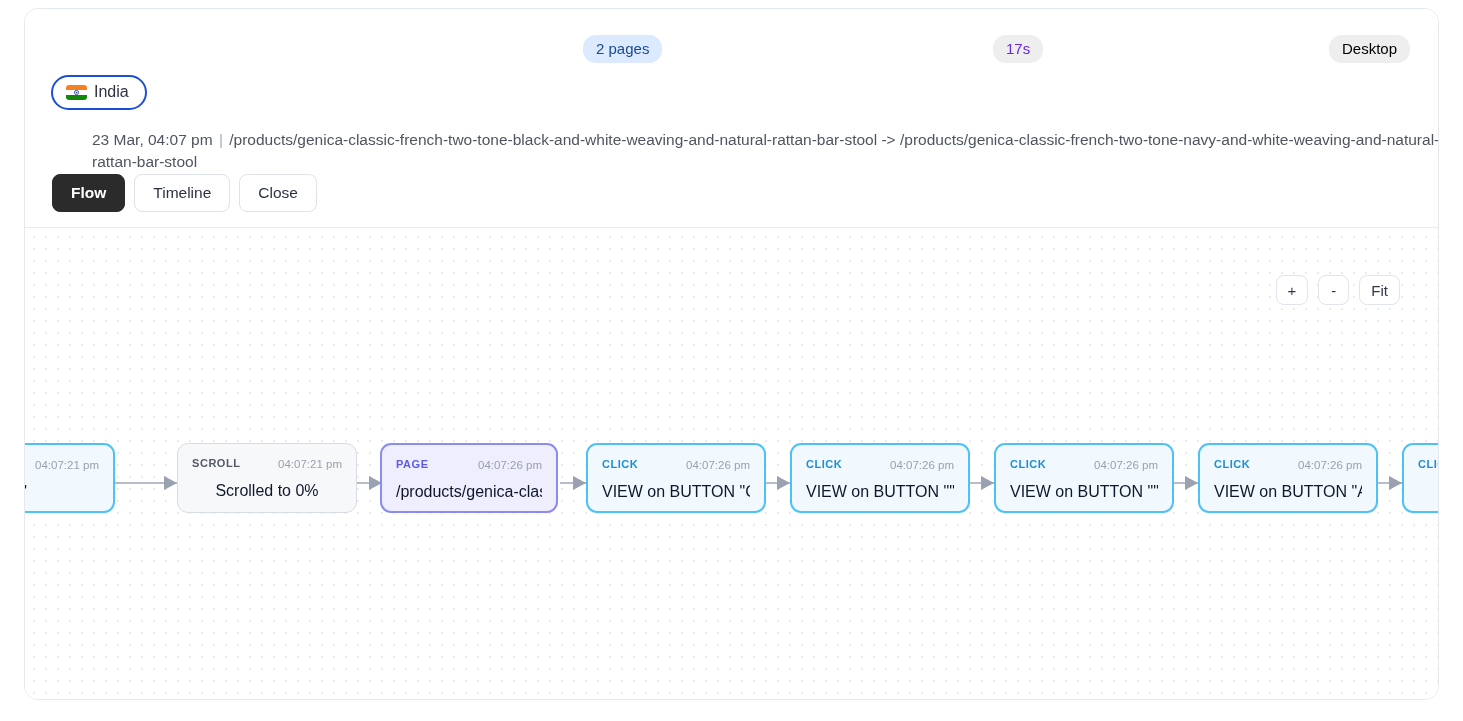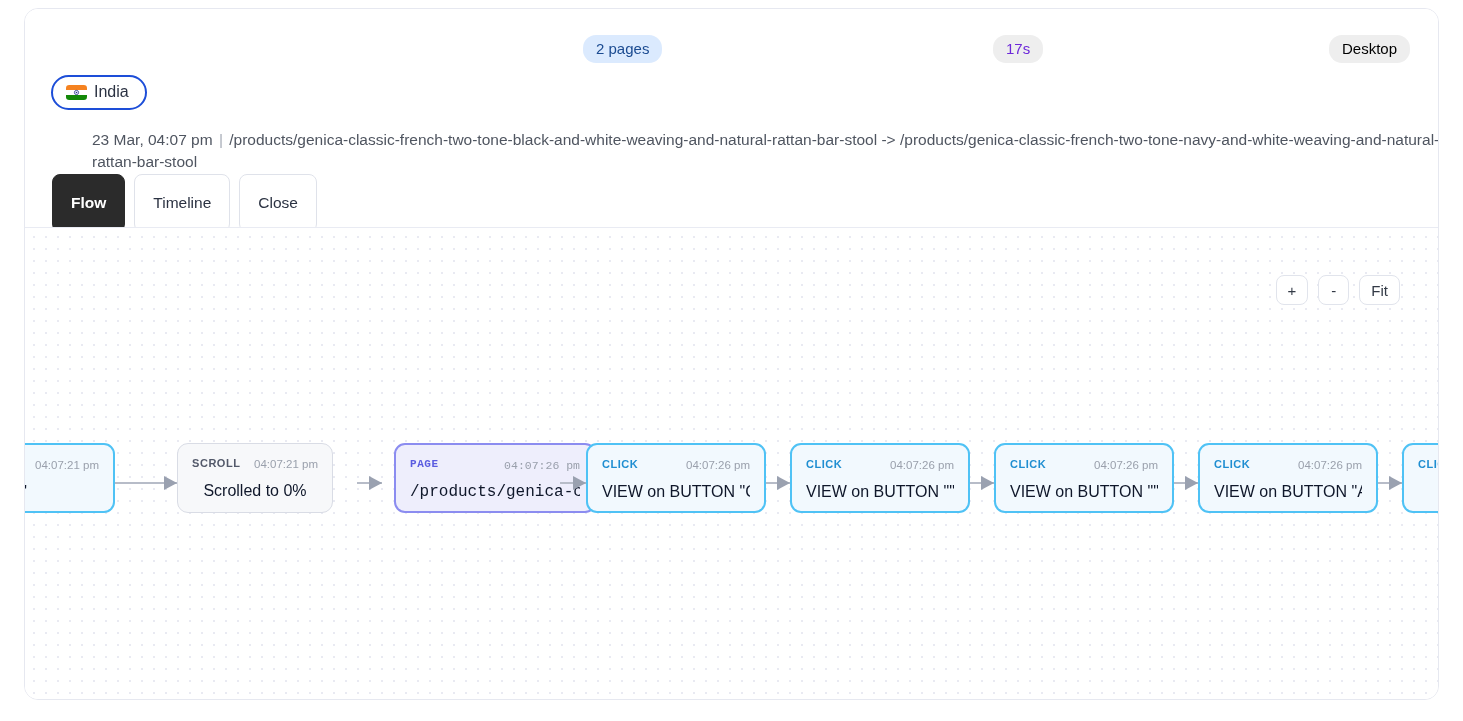--- a/index.html
+++ b/index.html
@@ -116,21 +116,21 @@
   .tab-row {
     position: absolute;
     left: 27px;
     top: 165px;
     display: flex;
     gap: 9px;
   }
   .tab-btn {
     font-family: "Liberation Sans", sans-serif;
     font-size: 15.5px;
-    padding: 19px 18px;
+    padding: 9px 18px;
     border-radius: 8px;
     border: 1px solid #dfe2ea;
     background: #ffffff;
     color: #2b3242;
     cursor: pointer;
     line-height: 1.15;
   }
   .tab-btn.active {
     background: #2b2b2b;
     border-color: #2b2b2b;
@@ -321,32 +321,32 @@
         <div class="flow-node type-click" style="left: -110px; width: 200px;">
           <div class="node-head">
             <div class="node-time">04:07:21 pm</div>
           </div>
           <div class="node-body">s ""</div>
         </div>
         <div class="connector" style="left: 90px; width: 62px;">
           <div class="line"></div>
           <div class="head"></div>
         </div>
-        <div class="flow-node type-scroll" style="left: 152px; width: 156px;">
+        <div class="flow-node type-scroll" style="left: 152px; width: 180px;">
           <div class="node-head">
             <div class="node-type">SCROLL</div>
             <div class="node-time">04:07:21 pm</div>
           </div>
           <div class="node-body">Scrolled to 0%</div>
         </div>
         <div class="connector" style="left: 332px; width: 25px;">
           <div class="line"></div>
           <div class="head"></div>
         </div>
-        <div class="flow-node type-page" style="left: 369px; width: 202px; font-family: Liberation Mono, monospace;">
+        <div class="flow-node type-page" style="left: 355px; width: 178px;">
           <div class="node-head">
             <div class="node-type">PAGE</div>
             <div class="node-time">04:07:26 pm</div>
           </div>
           <div class="node-body">/products/genica-classic-frenc...</div>
         </div>
         <div class="connector" style="left: 535px; width: 26px;">
           <div class="line"></div>
           <div class="head"></div>
         </div>

